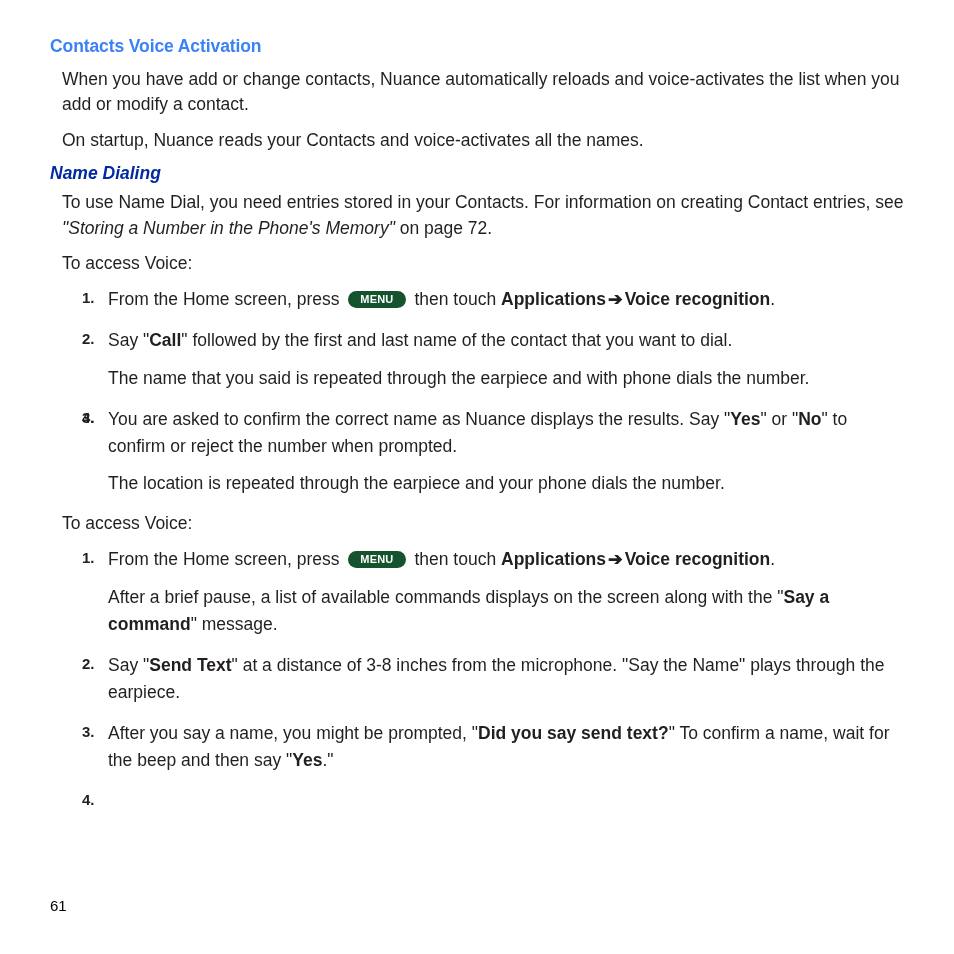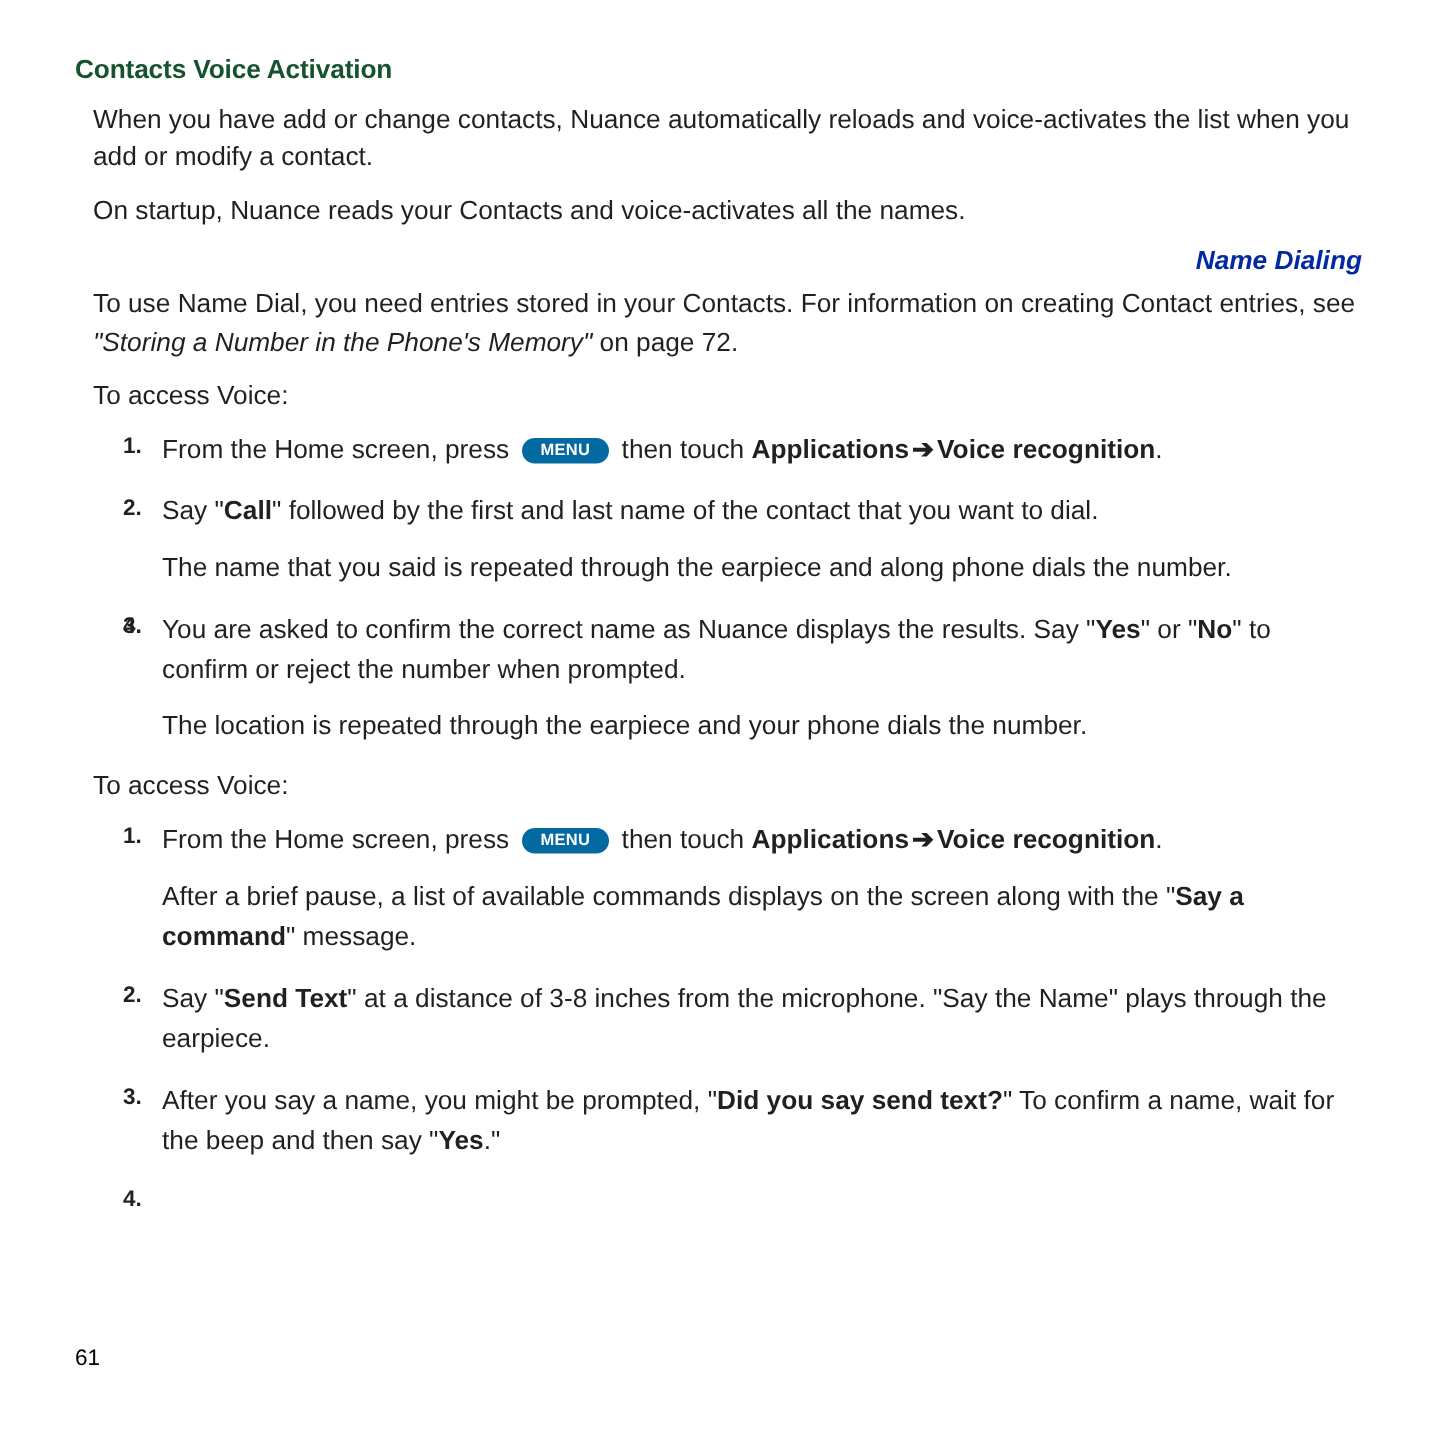--- a/index.html
+++ b/index.html
@@ -13,34 +13,33 @@
     color: #231f20;
     font-size: 17.5px;
     -webkit-font-smoothing: antialiased;
   }
   .page {
     padding: 36px 46px 20px 50px;
     box-sizing: border-box;
     width: 954px;
   }
   .h-blue-bold {
-    color: #14532d;
+    color: #3b82f6;
     font-weight: 700;
     font-family: Arial, Helvetica, sans-serif;
     margin: 0 0 10px 0;
     font-size: 17.5px;
     letter-spacing: -0.1px;
   }
   .h-blue-italic {
     color: #0029a3;
     font-style: italic;
     font-weight: 700;
     margin: 6px 0 6px 0;
     font-size: 17.5px;
-    text-align: right;
   }
   .para {
     margin: 0 0 10px 0;
     line-height: 1.45;
     font-family: Arial, Helvetica, sans-serif;
   }
   .indent-1 { padding-left: 12px; }
   ol.num-list {
     list-style: none;
     padding-left: 58px;
@@ -59,21 +58,21 @@
     font-weight: 700;
     font-size: 15px;
   }
   .sub-para {
     margin-top: 10px;
   }
   .bold { font-weight: 700; }
   .italic { font-style: italic; }
   .menu-pill {
     display: inline-block;
-    background: #0369a1;
+    background: #14532d;
     color: #fff;
     font-weight: 700;
     font-family: Arial, Helvetica, sans-serif;
     font-size: 11px;
     padding: 3px 12px 3px 12px;
     border-radius: 11px;
     vertical-align: 0px;
     letter-spacing: 0.2px;
     margin: 0 4px;
     line-height: 1;
@@ -112,21 +111,21 @@
     <p class="para indent-1">To access Voice:</p>
 
     <ol class="num-list">
       <li>
         <span class="num">1.</span>
         <span>From the Home screen, press </span><span class="menu-pill">MENU</span><span> then touch </span><span class="bold">Applications</span><span class="bold arrow">➔</span><span class="bold">Voice recognition</span><span>.</span>
       </li>
       <li>
         <span class="num">2.</span>
         <span>Say "</span><span class="bold">Call</span><span>" followed by the first and last name of the contact that you want to dial.</span>
-        <div class="sub-para">The name that you said is repeated through the earpiece and along phone dials the number.</div>
+        <div class="sub-para">The name that you said is repeated through the earpiece and with phone dials the number.</div>
       </li>
       <li>
         <span class="num">3.</span>
       </li>
       <li>
         <span class="num">4.</span>
         <span>You are asked to confirm the correct name as Nuance displays the results. Say "</span><span class="bold">Yes</span><span>" or "</span><span class="bold">No</span><span>" to confirm or reject the number when prompted.</span>
         <div class="sub-para">The location is repeated through the earpiece and your phone dials the number.</div>
       </li>
     </ol>

